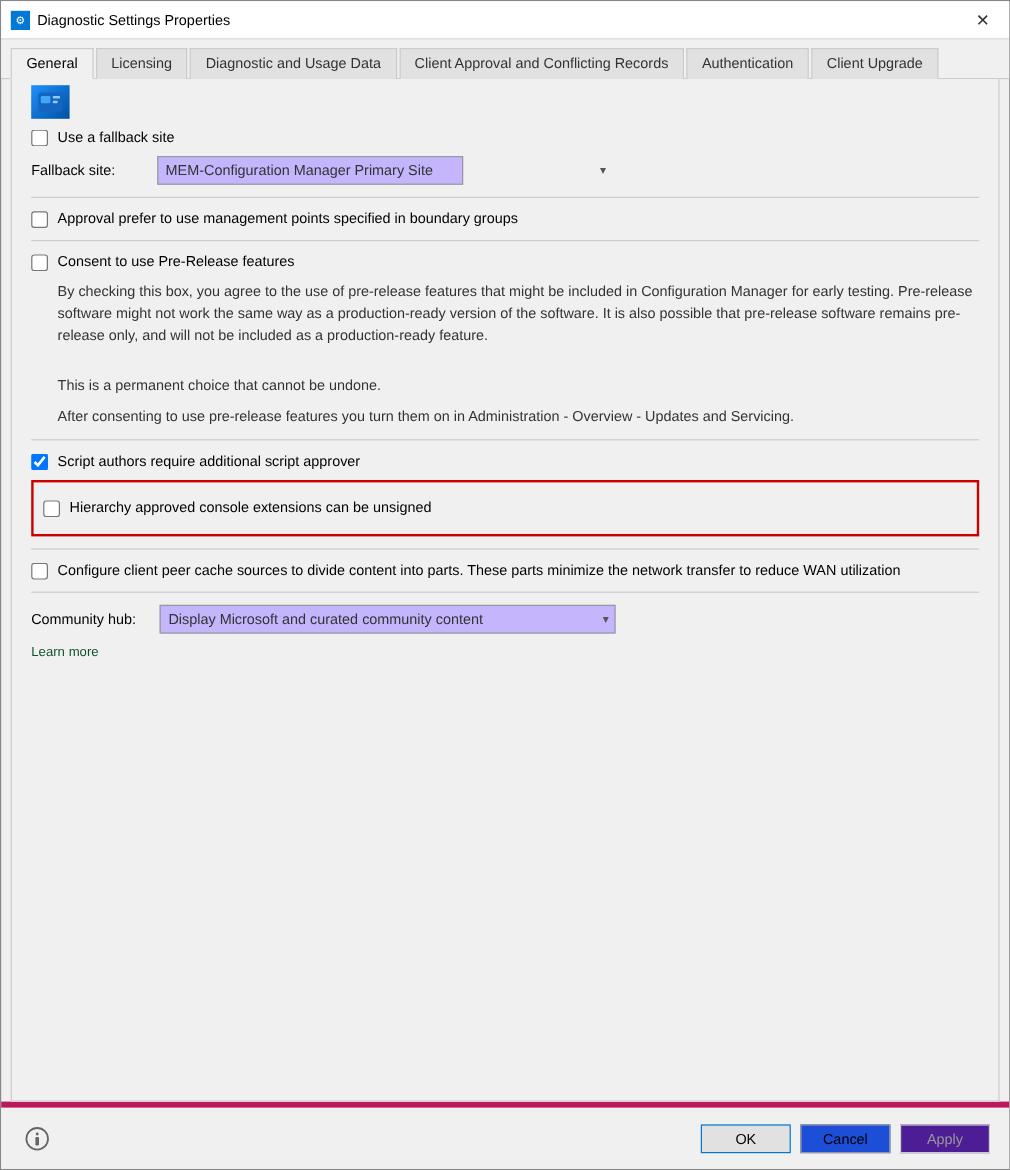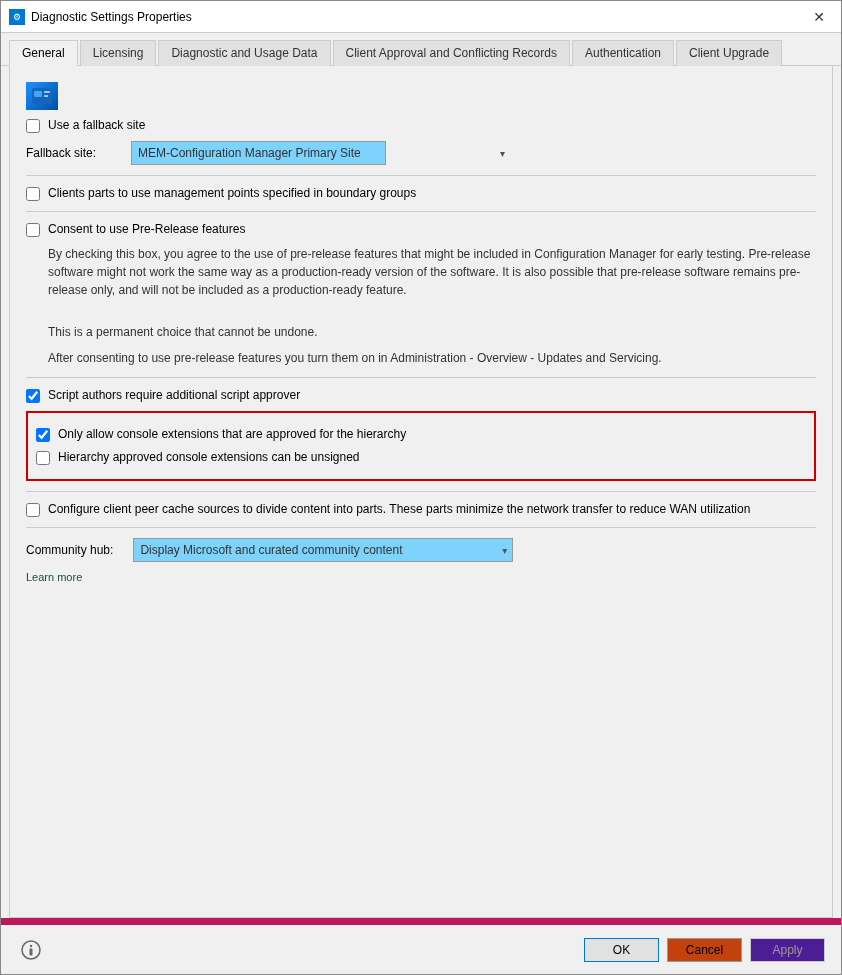--- a/index.html
+++ b/index.html
@@ -86,21 +86,21 @@
       background: #f0f0f0;
       border-bottom: 1px solid #f0f0f0;
       color: #000;
       font-weight: normal;
       z-index: 1;
     }
 
     .content-area {
       flex: 1;
       background: #f0f0f0;
-      padding: 16px 16px;
+      padding: 5px 16px;
       overflow-y: auto;
       border: 1px solid #ccc;
       border-top: none;
       margin: 0 8px;
       position: relative;
     }
 
     .content-area::-webkit-scrollbar { width: 14px; }
     .content-area::-webkit-scrollbar-track { background: #f0f0f0; border-left: 1px solid #ccc; }
     .content-area::-webkit-scrollbar-thumb { background: #c0c0c0; border: 3px solid #f0f0f0; }
@@ -161,21 +161,21 @@
       font-size: 12px;
       min-width: 85px;
       color: #000;
     }
 
     .field-dropdown {
       flex: 1;
       max-width: 380px;
       height: 24px;
       border: 1px solid #999;
-      background: #7dd3fc;
+      background: #c4b5fd;
       padding: 2px 24px 2px 6px;
       font-size: 12px;
       appearance: none;
       -webkit-appearance: none;
       cursor: pointer;
       position: relative;
       color: #333;
     }
 
     .dropdown-wrapper {
@@ -197,32 +197,32 @@
 
     .red-border-box {
       border: 2px solid #cc0000;
       padding: 6px 8px;
       margin: 8px 0;
     }
 
     .bottom-bar {
       height: 56px;
       background: #f0f0f0;
-      border-top: 7px solid #be185d;
+      border-top: 5px solid #be185d;
       display: flex;
       align-items: center;
       justify-content: flex-end;
       padding: 0 16px;
       gap: 8px;
     }
 
     .dialog-btn {
       width: 75px;
       height: 24px;
-      background: #c2410c;
+      background: #1d4ed8;
       border: 1px solid #999;
       font-size: 12px;
       cursor: pointer;
       color: #000;
     }
 
     .dialog-btn.primary {
       background: #e1e1e1;
       border: 1px solid #0078d4;
     }
@@ -308,21 +308,21 @@
         <select class="field-dropdown">
           <option value="MEM-Configuration Manager Primary Site">MEM-Configuration Manager Primary Site</option>
         </select>
       </div>
     </div>
 
     <hr class="separator">
 
     <div class="checkbox-row">
       <input type="checkbox" style="">
-      <span class="checkbox-label">Clients parts to use management points specified in boundary groups</span>
+      <span class="checkbox-label">Approval prefer to use management points specified in boundary groups</span>
     </div>
 
     <hr class="separator">
 
     <div class="checkbox-row">
       <input type="checkbox" style="">
       <span class="checkbox-label">Consent to use Pre-Release features</span>
     </div>
 
     <div class="description-text">By checking this box, you agree to the use of pre-release features that might be included in Configuration Manager for early testing. Pre-release software might not work the same way as a production-ready version of the software. It is also possible that pre-release software remains pre-release only, and will not be included as a production-ready feature.</div>
@@ -331,24 +331,20 @@
 
     <hr class="separator">
 
     <div class="checkbox-row">
       <input type="checkbox" checked="" style="">
       <span class="checkbox-label">Script authors require additional script approver</span>
     </div>
 
     <div class="red-border-box">
 
-      <div class="checkbox-row">
-        <input type="checkbox" checked="" style="">
-        <span class="checkbox-label">Only allow console extensions that are approved for the hierarchy</span>
-      </div>
 
       <div class="checkbox-row">
         <input type="checkbox" style="">
         <span class="checkbox-label">Hierarchy approved console extensions can be unsigned</span>
       </div>
     </div>
 
     <hr class="separator">
 
     <div class="checkbox-row">

